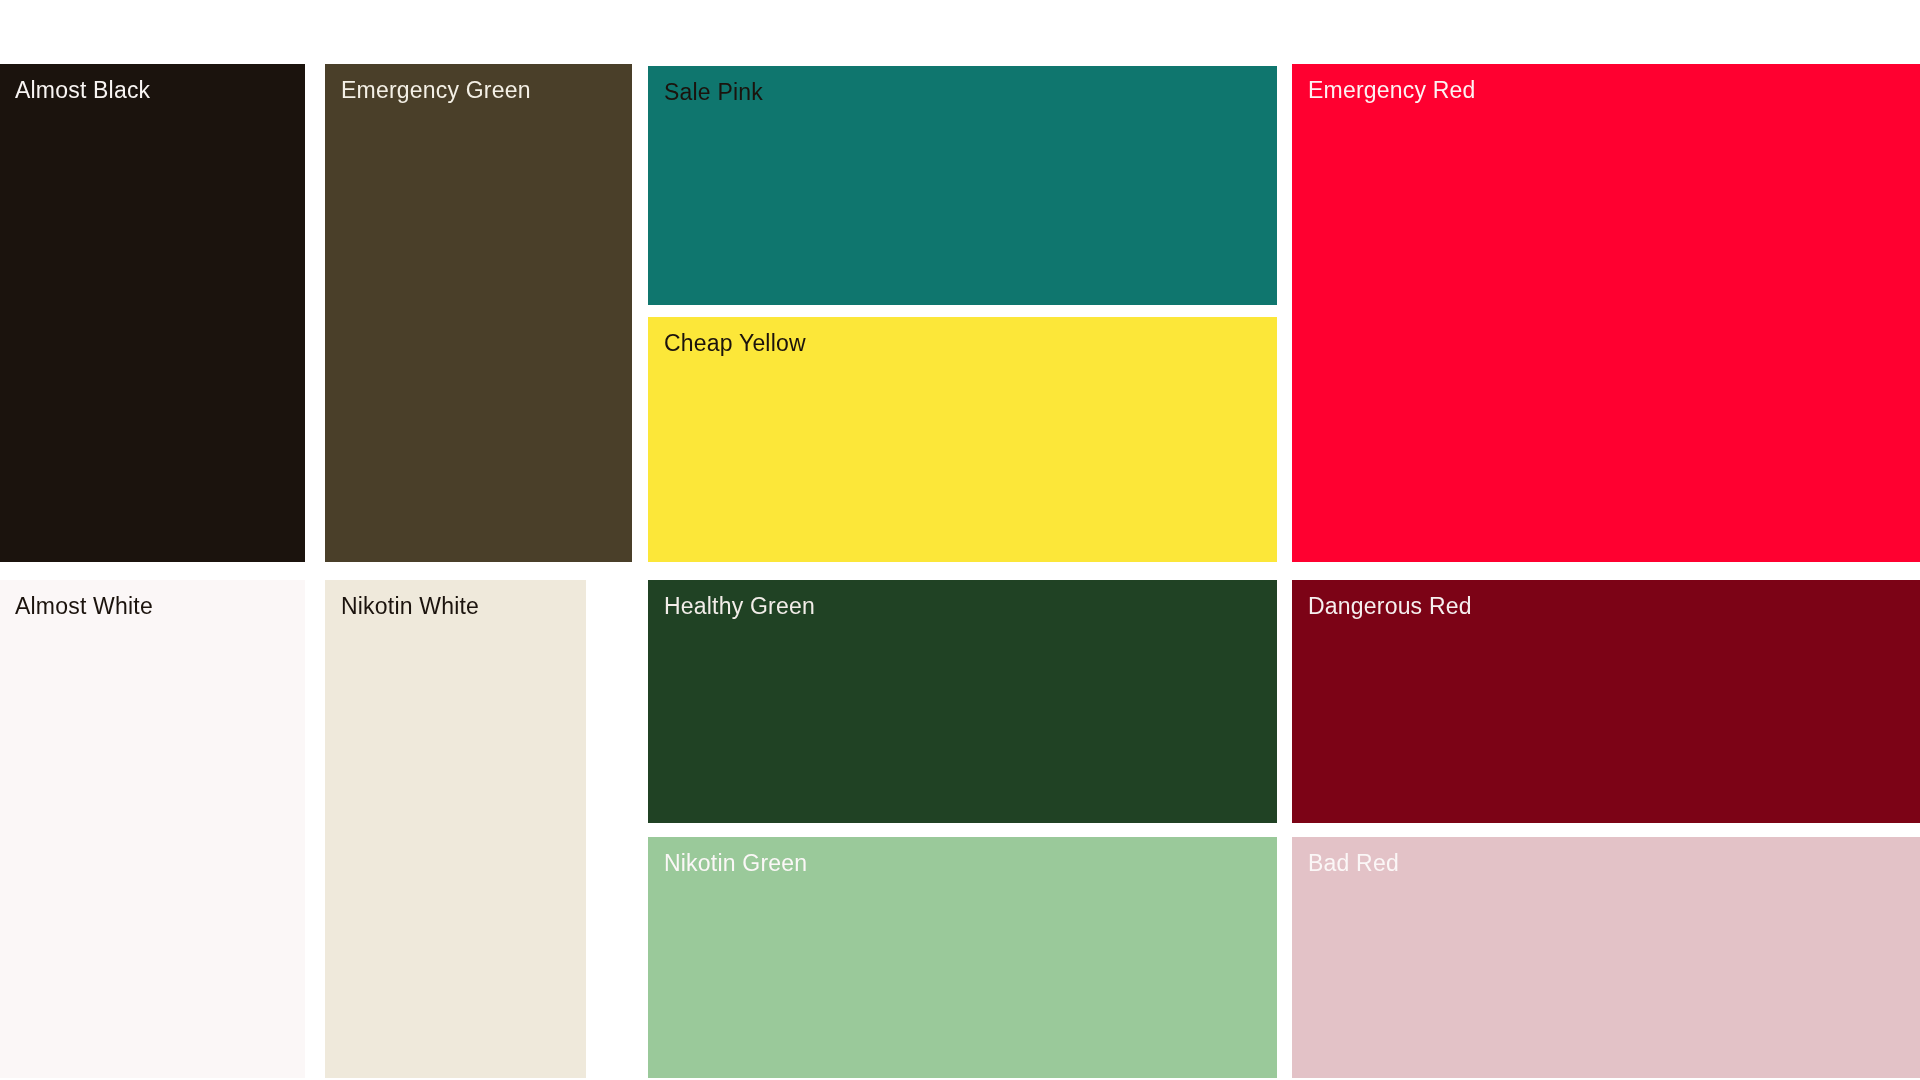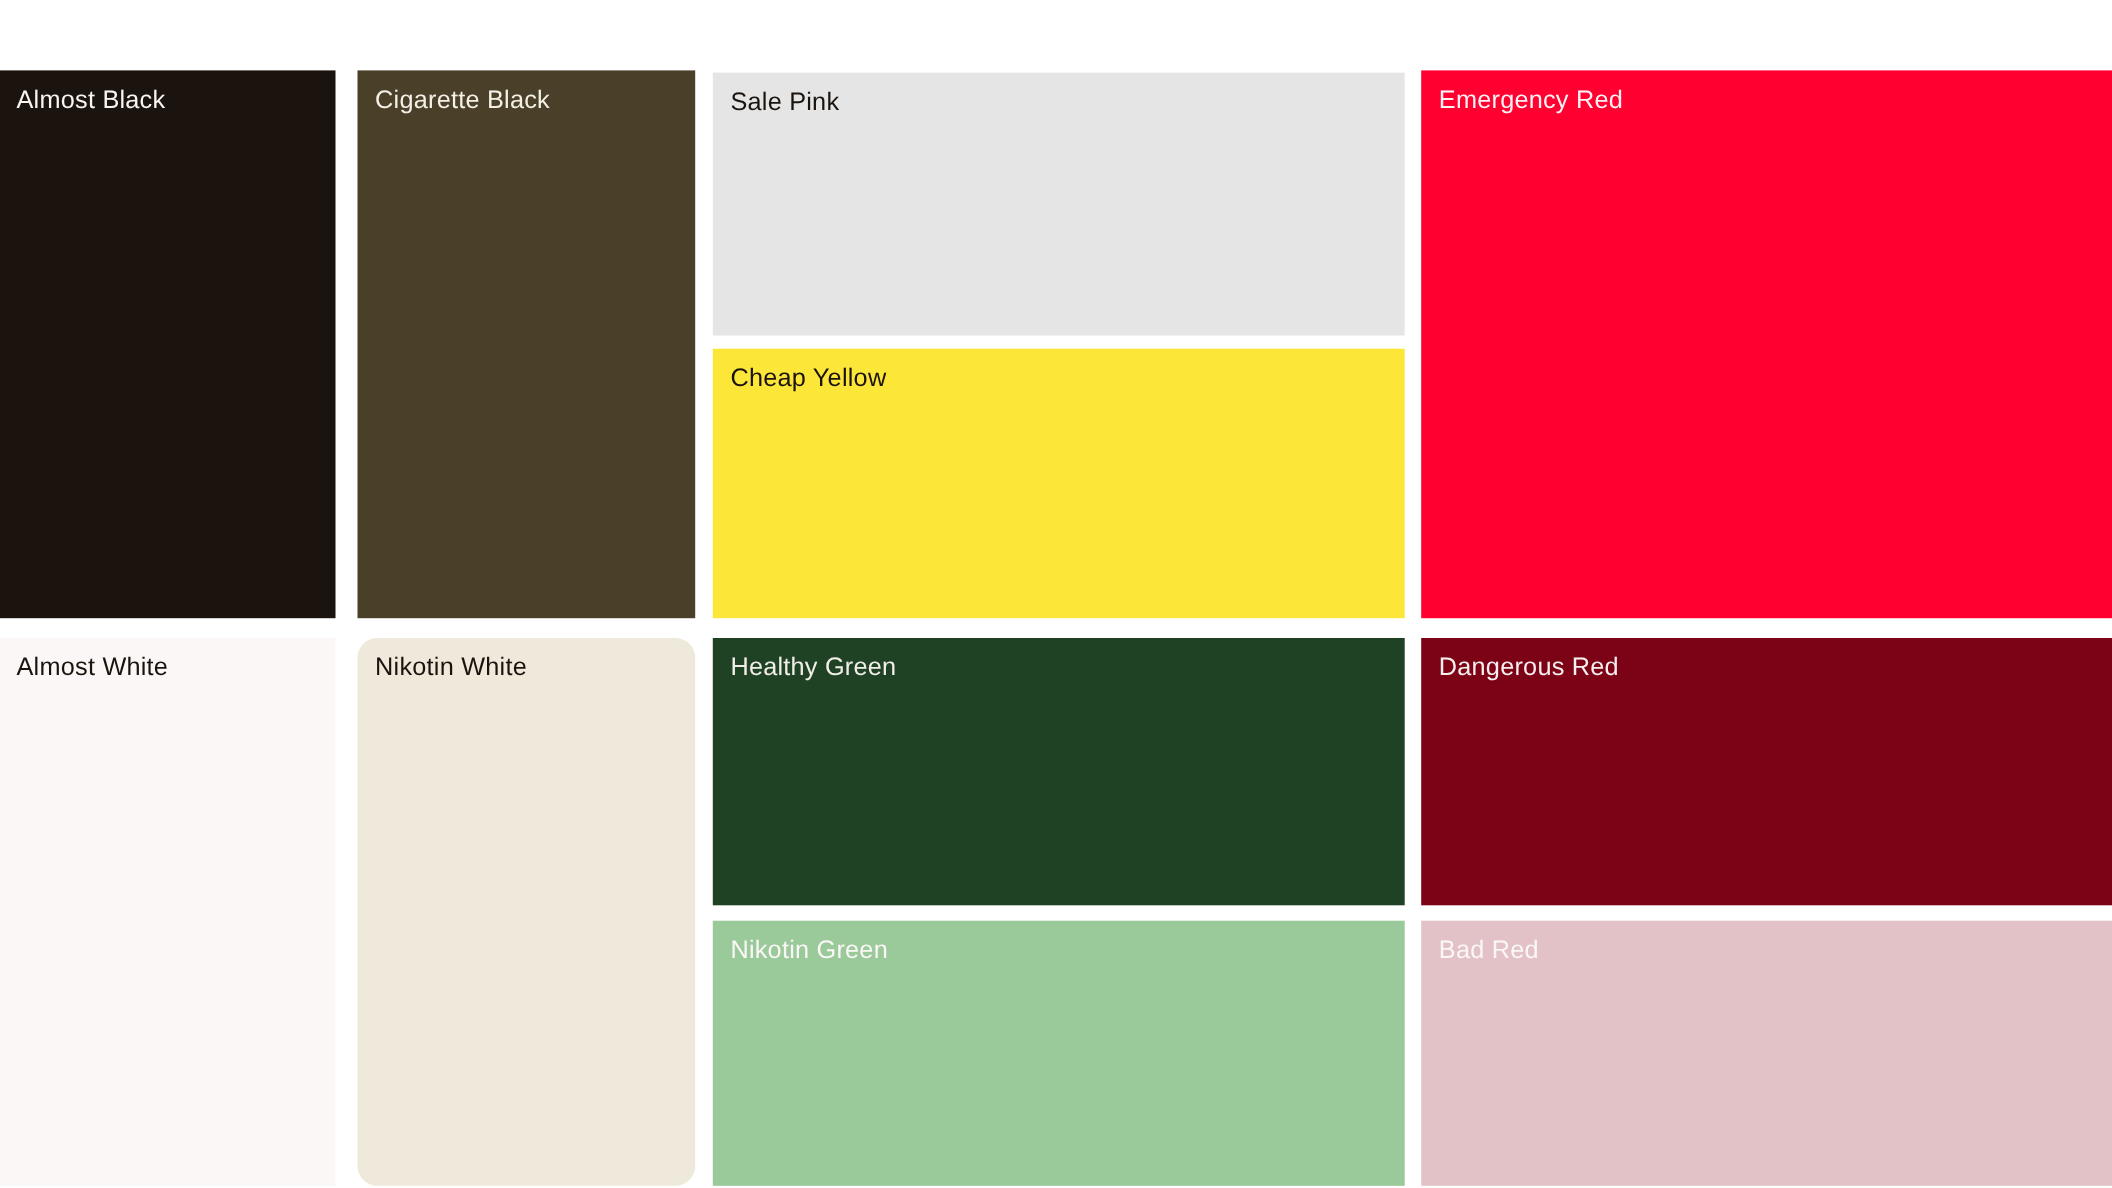--- a/index.html
+++ b/index.html
@@ -36,35 +36,35 @@
   .col-1 .swatch-label { left:15px; }
 </style>
 </head>
 <body>
 
 <div id="palette-board" style="background: rgb(255, 255, 255); width: 1920px; height: 1080px;">
     <div class="swatch col-1" style="left: 0px; top: 32px; width: 305px; height: 498px; background: rgb(27, 19, 13);">
       <span class="swatch-label" style="color: rgb(249, 245, 243);">Almost Black</span>
     </div>
     <div class="swatch col-2" style="left: 325px; top: 32px; width: 307px; height: 498px; background: rgb(74, 63, 41);">
-      <span class="swatch-label" style="color: rgb(244, 240, 230);">Cigarette Black</span>
+      <span class="swatch-label" style="color: rgb(244, 240, 230);">Emergency Green</span>
     </div>
-    <div class="swatch col-3" style="left: 648px; top: 34px; width: 629px; height: 239px; background: #e5e5e5;">
+    <div class="swatch col-3" style="left: 648px; top: 34px; width: 629px; height: 239px; background: #0f766e;">
       <span class="swatch-label" style="color: rgb(27, 19, 13);">Sale Pink</span>
     </div>
     <div class="swatch col-3" style="left: 648px; top: 285px; width: 629px; height: 245px; background: rgb(252, 231, 57);">
       <span class="swatch-label" style="color: rgb(27, 19, 13);">Cheap Yellow</span>
     </div>
     <div class="swatch col-4" style="left: 1292px; top: 32px; width: 628px; height: 498px; background: rgb(255, 0, 48);">
       <span class="swatch-label" style="color: rgb(253, 242, 243);">Emergency Red</span>
     </div>
     <div class="swatch col-1" style="left: 0px; top: 548px; width: 305px; height: 498px; background: rgb(251, 247, 247); padding-left: 45px;">
       <span class="swatch-label" style="color: rgb(27, 19, 13);">Almost White</span>
     </div>
-    <div class="swatch col-2" style="left: 325px; top: 548px; width: 307px; height: 498px; background: rgb(239, 233, 219); border-radius: 18px;">
+    <div class="swatch col-2" style="left: 325px; top: 548px; width: 261px; height: 498px; background: rgb(239, 233, 219);">
       <span class="swatch-label" style="color: rgb(27, 19, 13);">Nikotin White</span>
     </div>
     <div class="swatch col-3" style="left: 648px; top: 548px; width: 629px; height: 243px; background: rgb(32, 66, 36); text-decoration: underline;">
       <span class="swatch-label" style="color: rgb(242, 237, 233);">Healthy Green</span>
     </div>
     <div class="swatch col-3" style="left: 648px; top: 805px; width: 629px; height: 241px; background: rgb(154, 201, 154);">
       <span class="swatch-label" style="color: rgb(251, 247, 247);">Nikotin Green</span>
     </div>
     <div class="swatch col-4" style="left: 1292px; top: 805px; width: 628px; height: 241px; background: rgb(227, 194, 199);">
       <span class="swatch-label" style="color: rgb(251, 247, 247);">Bad Red</span>

